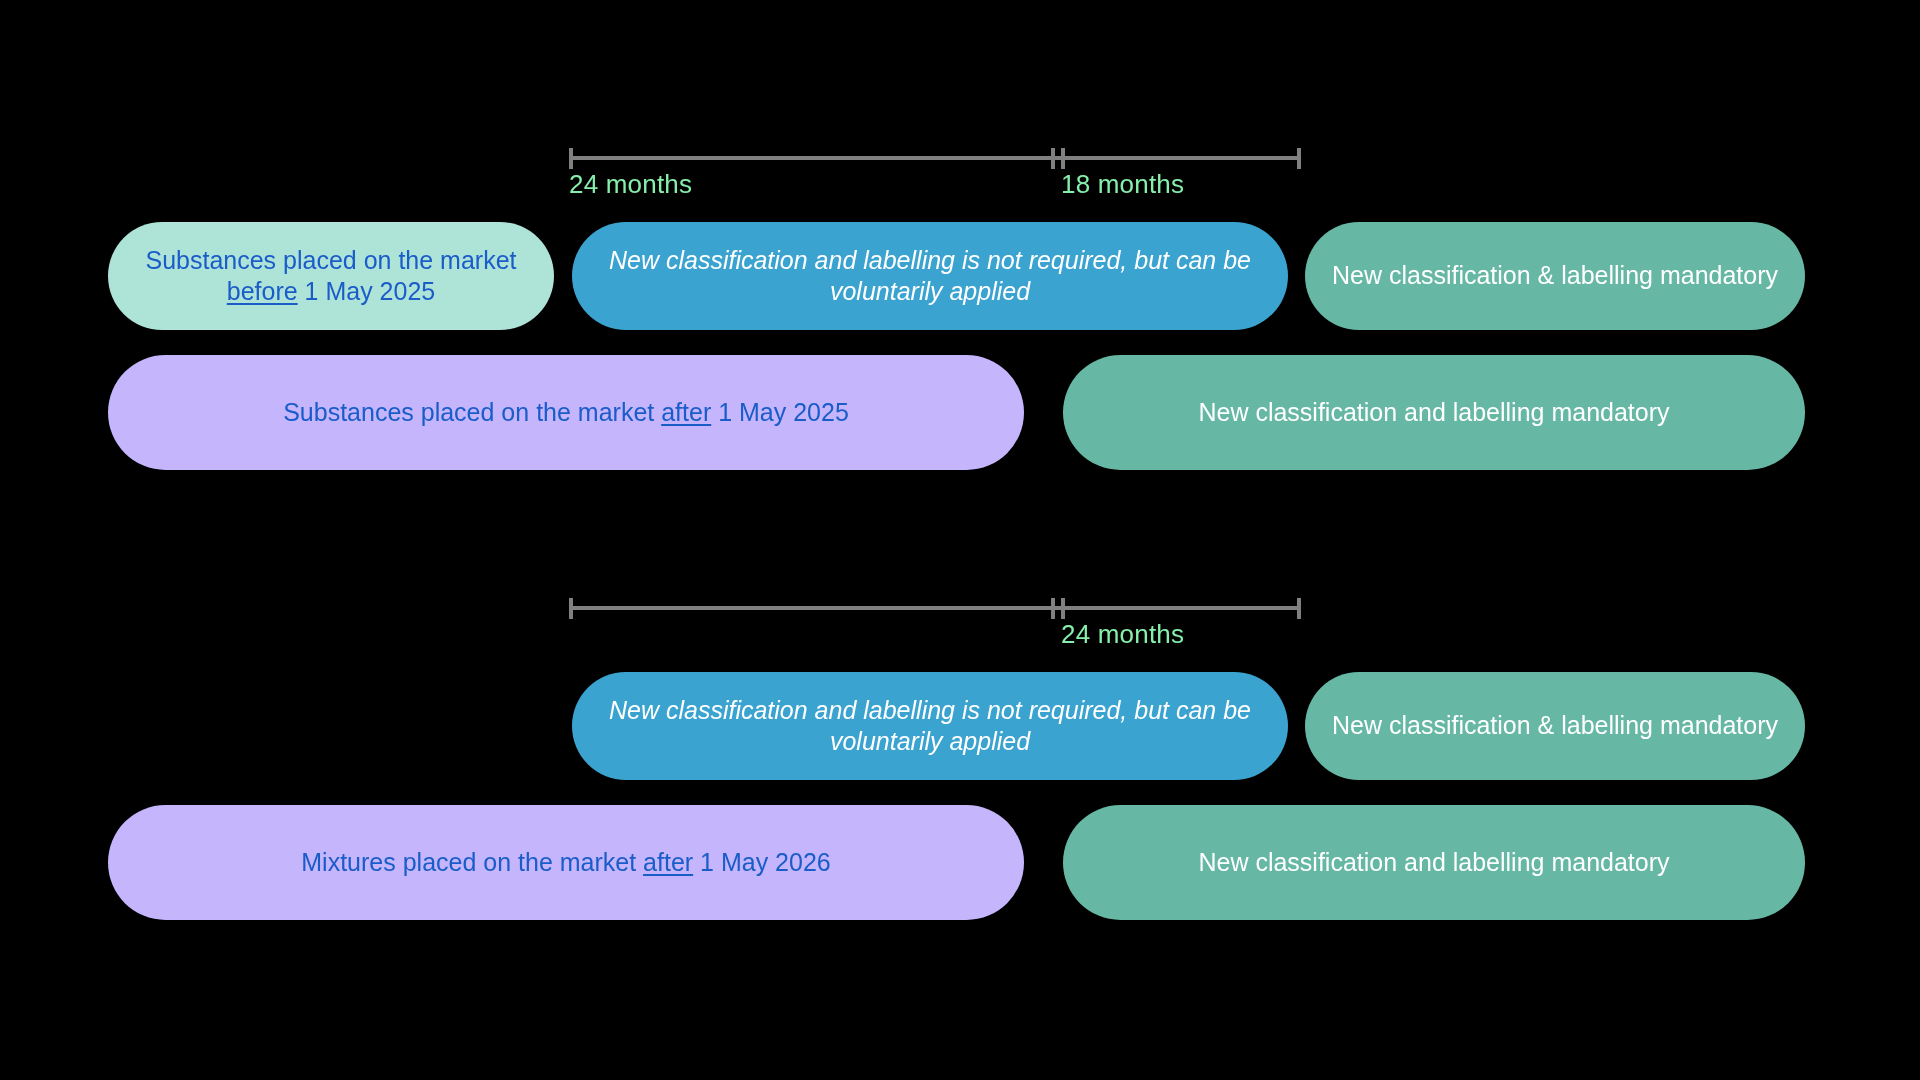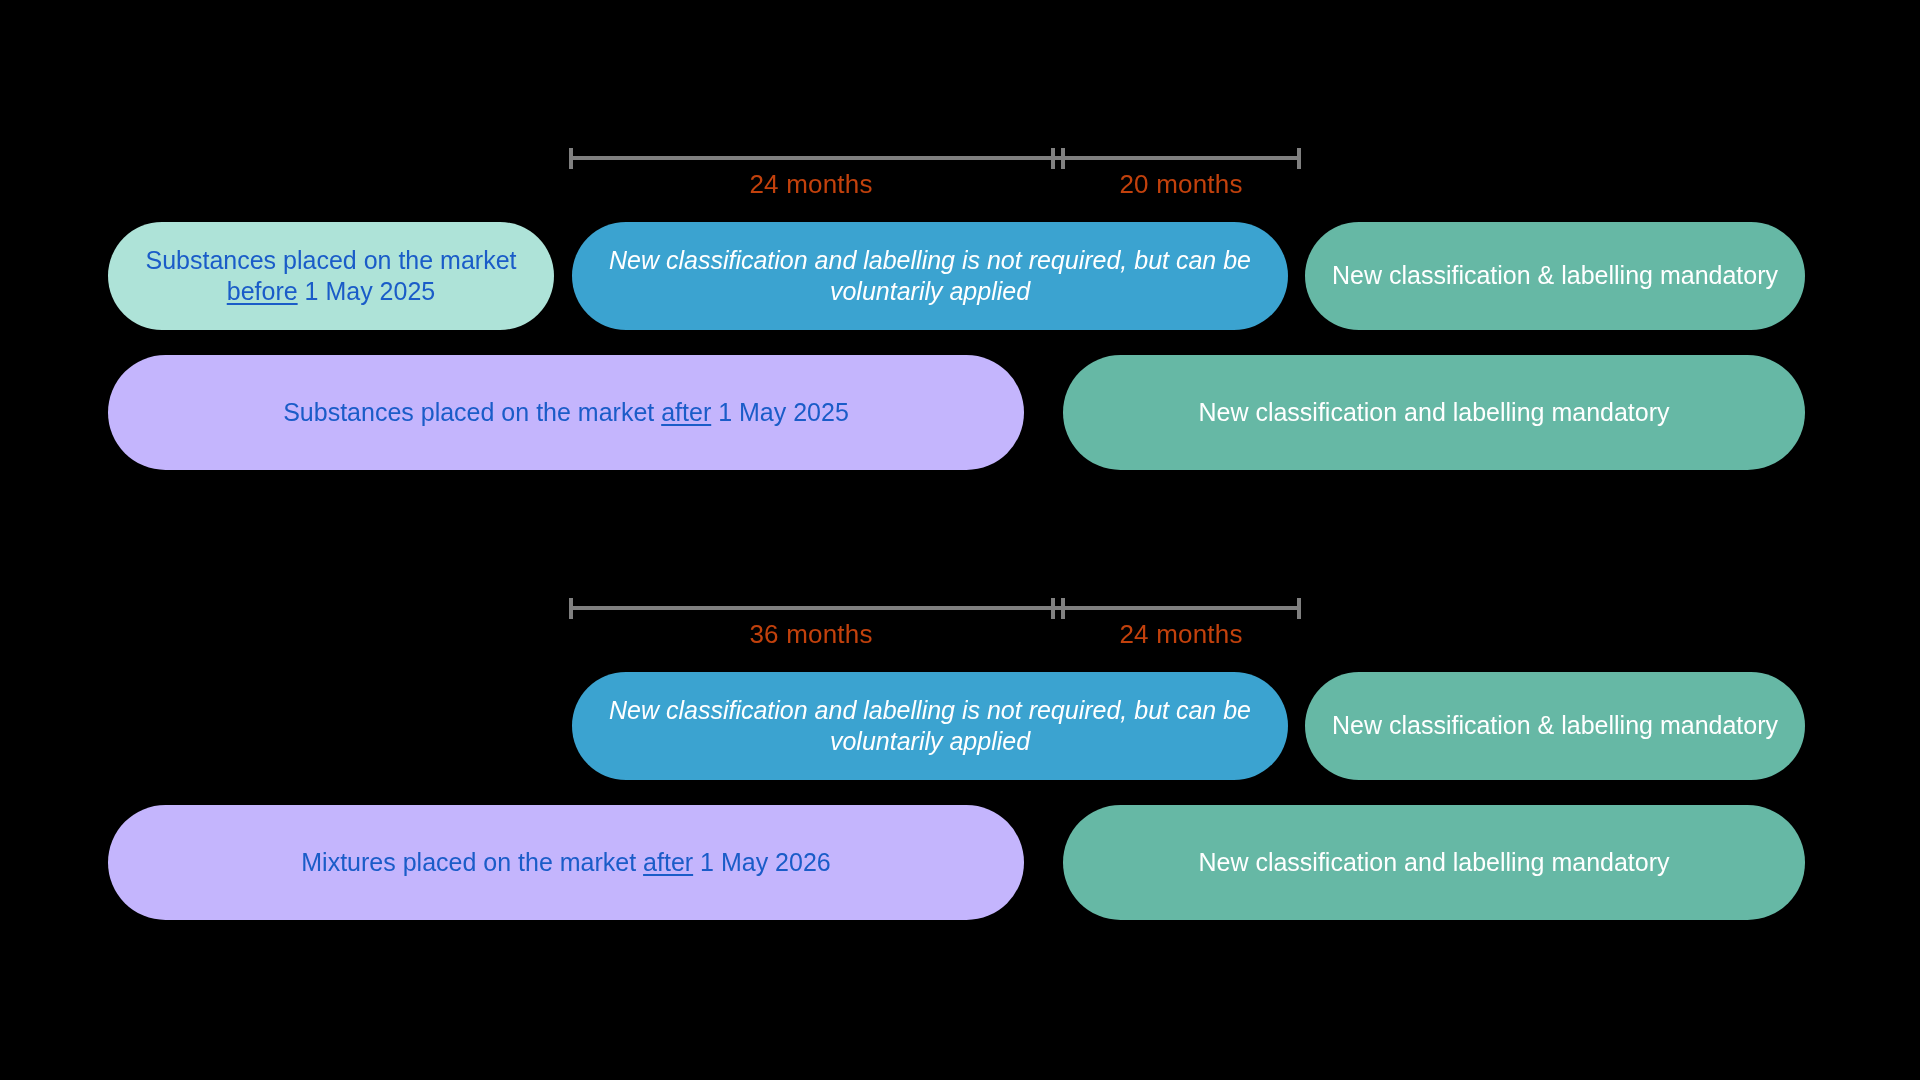--- a/index.html
+++ b/index.html
@@ -56,25 +56,24 @@
     background: #808080;
   }
   .tick-start { left: 0px; }
   .tick-mid-a { left: 482px; }
   .tick-mid-b { left: 492px; }
   .tick-end   { left: 728px; }
 
   .measure-label {
     position: absolute;
     top: 49px;
-    color: #c2410c;
+    color: #86efac;
     font-size: 26px;
     letter-spacing: 0.2px;
     white-space: nowrap;
-    text-align: center;
   }
   .label-left  { left: 0px;   width: 484px; }
   .label-right { left: 492px; width: 240px; }
 
   
   .row {
     position: absolute;
     left: 0;
     width: 1752px;
     height: 108px;
@@ -136,21 +135,21 @@
 
   <div class="group" id="group-substances">
 
     <div class="measure">
       <div class="measure-line"></div>
       <div class="tick tick-start"></div>
       <div class="tick tick-mid-a"></div>
       <div class="tick tick-mid-b"></div>
       <div class="tick tick-end"></div>
       <div class="measure-label label-left">24 months</div>
-      <div class="measure-label label-right">20 months</div>
+      <div class="measure-label label-right">18 months</div>
     </div>
 
     <div class="row" id="row-sub-before">
       <div class="pill pill-tall pill-mint p-left">
         <span class="pill-text">
           <span>Substances placed on the market </span><span class="u">before</span><span> 1 May 2025</span>
         </span>
       </div>
       <div class="pill pill-tall pill-blue p-mid">New classification and labelling is not required, but can be voluntarily applied</div>
       <div class="pill pill-tall pill-green p-right">New classification &amp; labelling mandatory</div>
@@ -167,21 +166,20 @@
   </div>
 
   <div class="group" id="group-mixtures">
 
     <div class="measure">
       <div class="measure-line"></div>
       <div class="tick tick-start"></div>
       <div class="tick tick-mid-a"></div>
       <div class="tick tick-mid-b"></div>
       <div class="tick tick-end"></div>
-      <div class="measure-label label-left">36 months</div>
       <div class="measure-label label-right">24 months</div>
     </div>
 
     <div class="row" id="row-mix-before">
       <div class="pill pill-tall pill-blue p-mid">New classification and labelling is not required, but can be voluntarily applied</div>
       <div class="pill pill-tall pill-green p-right">New classification &amp; labelling mandatory</div>
     </div>
 
     <div class="row" id="row-mix-after">
       <div class="pill pill-pale p-wide">

